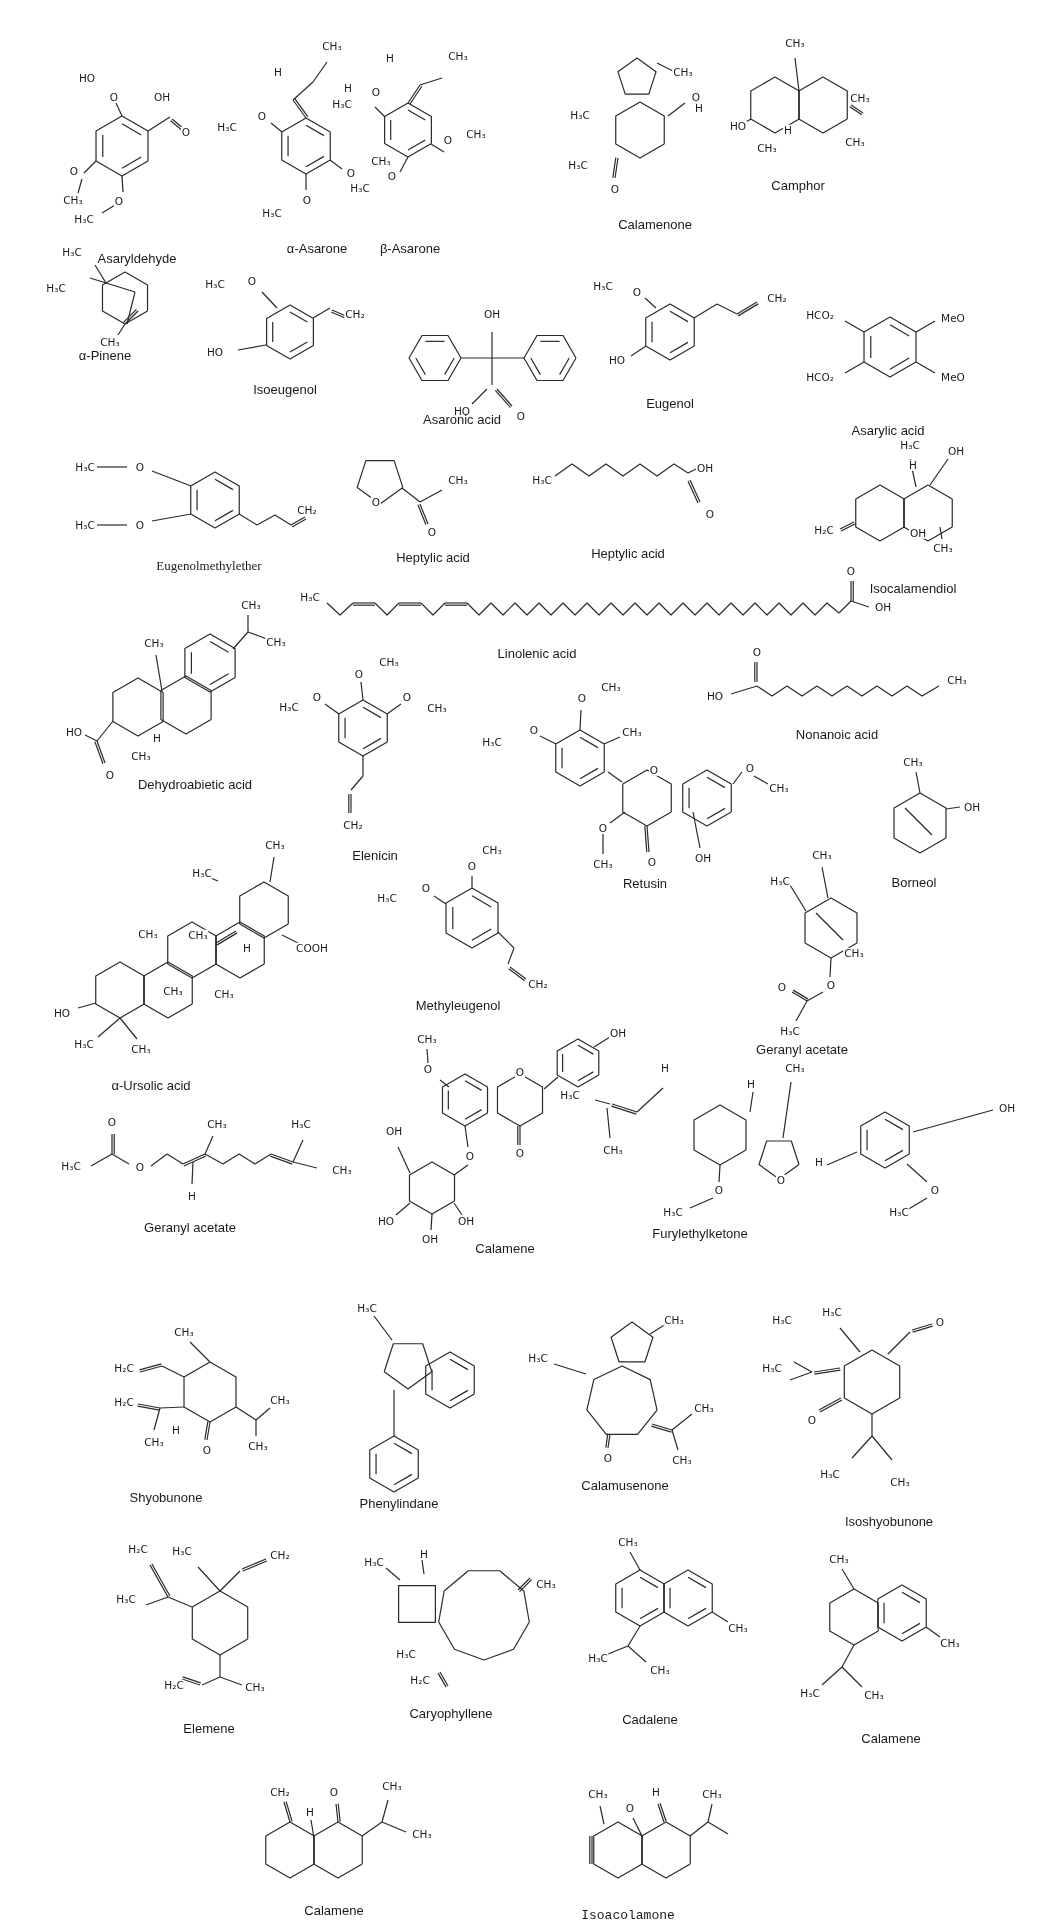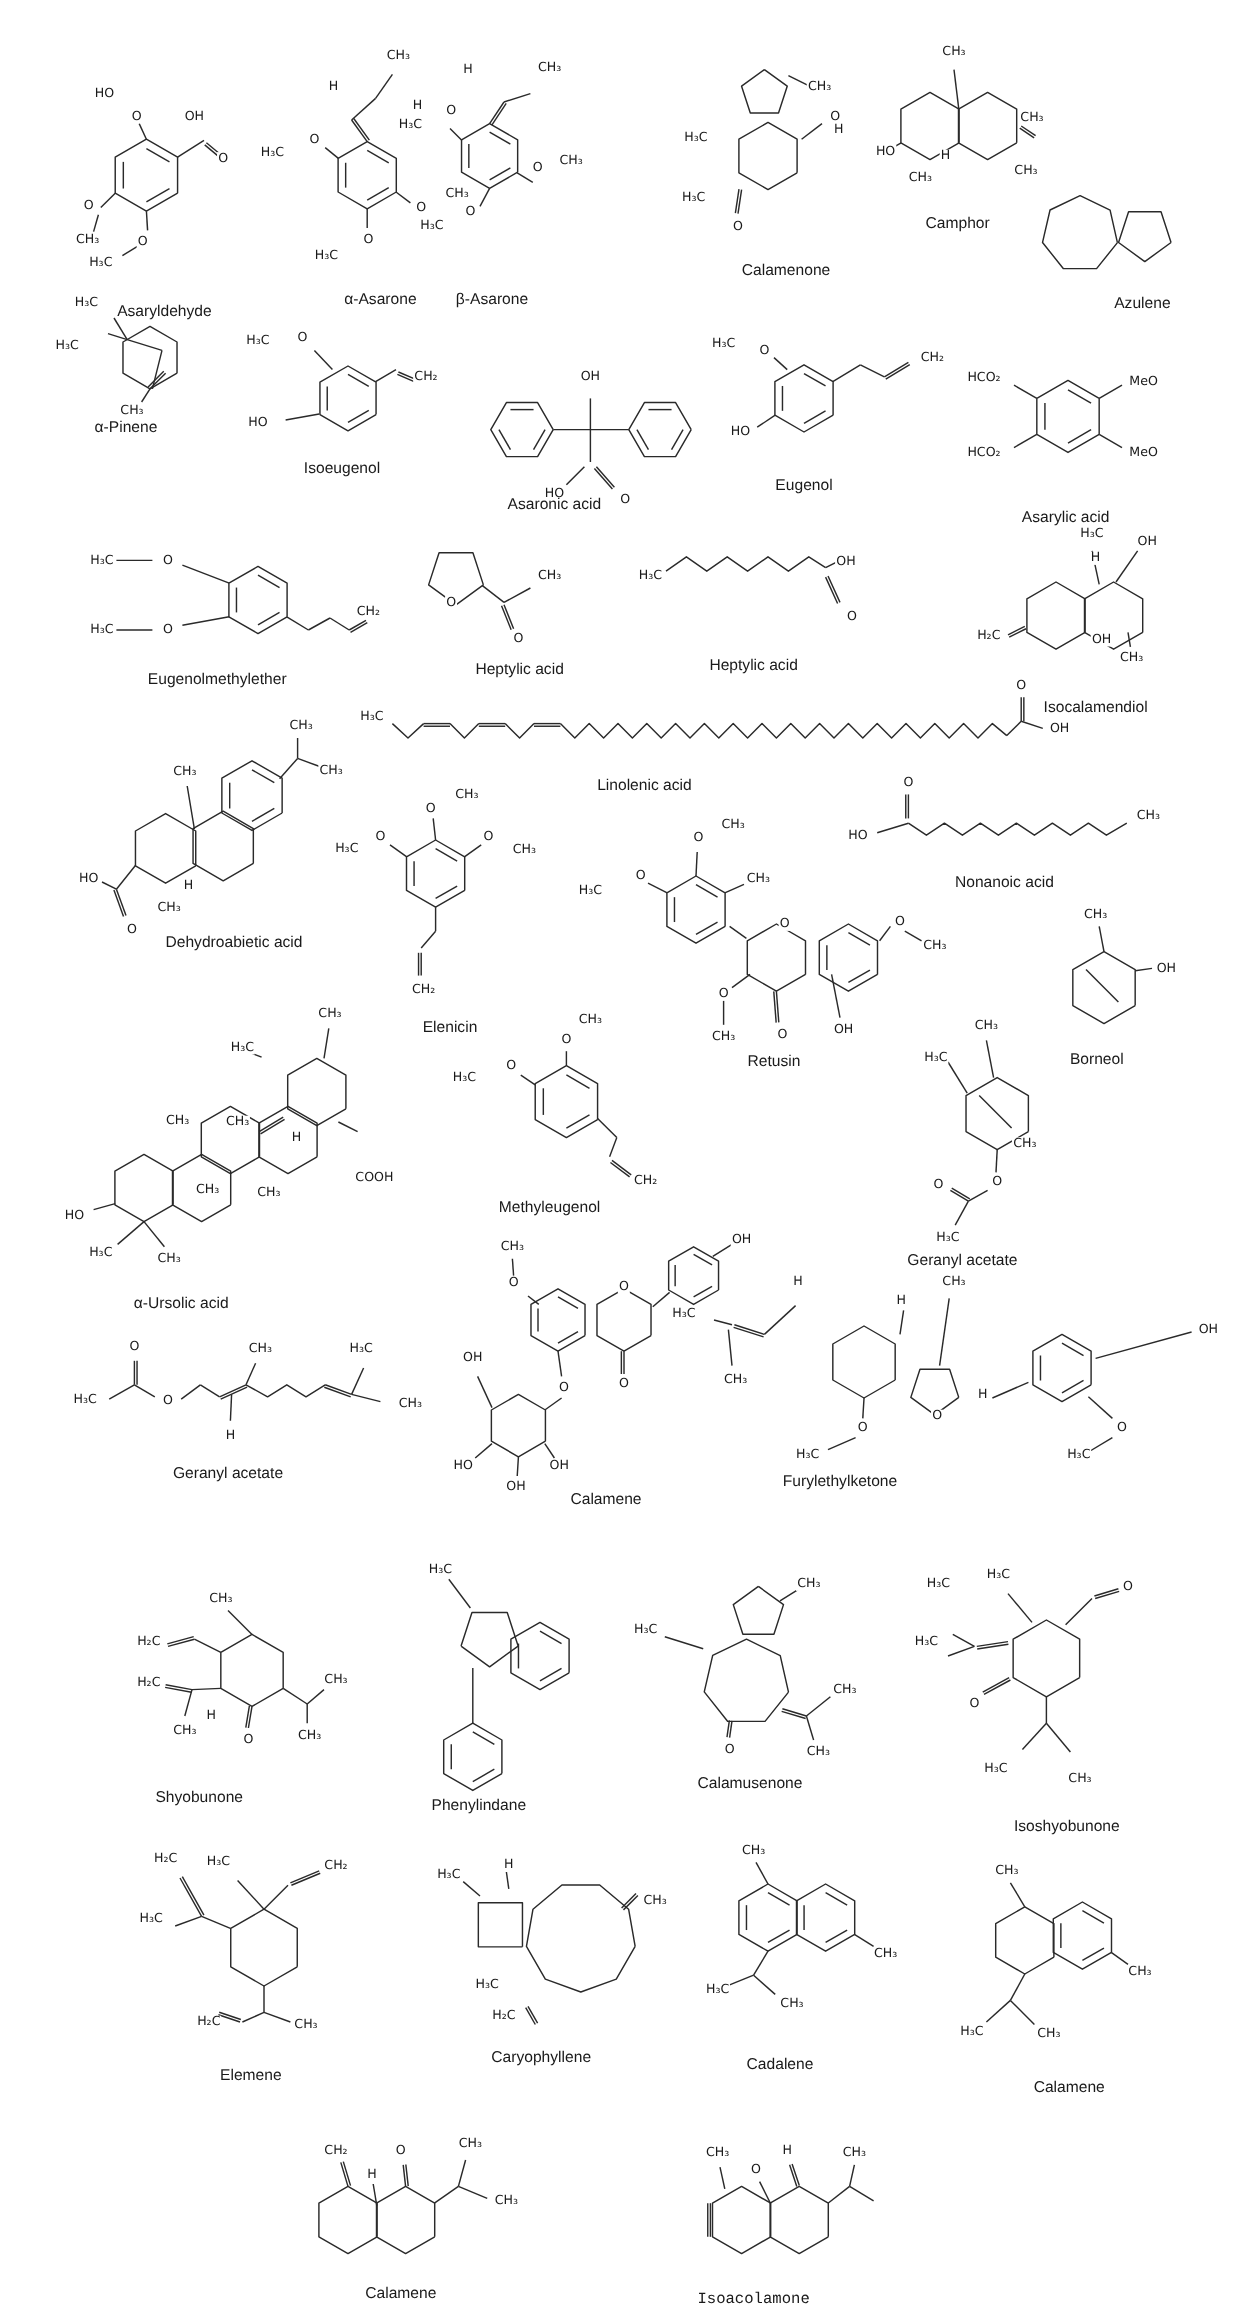--- a/index.html
+++ b/index.html
@@ -116,27 +116,20 @@
         <polyline points="51,89 44,93" fill="none" stroke="#2a2a2a" stroke-width="1.2" stroke-linejoin="round"></polyline>
       </svg>
       <span class="alabel" style="left: 95px; top: 13px;">CH₃</span>
       <span class="alabel" style="left: 38px; top: 96px;">HO</span>
       <span class="alabel" style="left: 67px; top: 118px;">CH₃</span>
       <span class="alabel" style="left: 88px; top: 100px;">H</span>
       <span class="alabel" style="left: 160px; top: 68px;">CH₃</span>
       <span class="alabel" style="left: 155px; top: 112px;">CH₃</span>
       <div class="cname" style="left: 98px; top: 148px;">Camphor</div>
     </div>
-    <div class="compound" style="left: 840px; top: 140px; width: 206px; height: 118px;">
-      <svg width="206" height="118">
-        <polyline points="91.17984207312753,62.19843373900368 73.81235143454775,83.86553217677697 46.04387844513122,83.79629613588746 28.784649639529174,62.0428617672828 35.03121633246697,34.986008839715765 60.07978639742333,23.000099466861055 85.068275677774,35.11076787447226 91.17984207312753,62.19843373900368" fill="none" stroke="#2a2a2a" stroke-width="1.2" stroke-linejoin="round"></polyline>
-        <polyline points="135.87429987478853,62.10739087062379 114,78 92.12570012521147,62.10739087062379 100.48093919727312,36.39260912937621 127.51906080272687,36.39260912937621 135.87429987478853,62.10739087062379" fill="none" stroke="#2a2a2a" stroke-width="1.2" stroke-linejoin="round"></polyline>
-      </svg>
-      <div class="cname" style="left: 112px; top: 105px;">Azulene</div>
-    </div>
     <div class="compound" style="left: 40px; top: 240px; width: 150px; height: 122px;">
       <svg width="150" height="122">
         <polyline points="107.51666049839541,71 85,84 62.48333950160459,71 62.4833395016046,45 85,32 107.5166604983954,44.999999999999986 107.51666049839541,71" fill="none" stroke="#2a2a2a" stroke-width="1.2" stroke-linejoin="round"></polyline>
         <polyline points="66,43 95,52" fill="none" stroke="#2a2a2a" stroke-width="1.2" stroke-linejoin="round"></polyline>
         <polyline points="95,52 87,84" fill="none" stroke="#2a2a2a" stroke-width="1.2" stroke-linejoin="round"></polyline>
         <polyline points="66,43 50,38" fill="none" stroke="#2a2a2a" stroke-width="1.2" stroke-linejoin="round"></polyline>
         <polyline points="66,43 55,25" fill="none" stroke="#2a2a2a" stroke-width="1.2" stroke-linejoin="round"></polyline>
         <polyline points="98,71 85,84" fill="none" stroke="#2a2a2a" stroke-width="1.2" stroke-linejoin="round"></polyline>
         <polyline points="96.44436508138959,69.44436508138959 83.44436508138959,82.44436508138959" fill="none" stroke="#2a2a2a" stroke-width="1.2" stroke-linejoin="round"></polyline>
         <polyline points="85,84 78,95" fill="none" stroke="#2a2a2a" stroke-width="1.2" stroke-linejoin="round"></polyline>
@@ -236,21 +229,21 @@
         <polyline points="202,70 220,60" fill="none" stroke="#2a2a2a" stroke-width="1.2" stroke-linejoin="round"></polyline>
         <polyline points="220,60 236,70" fill="none" stroke="#2a2a2a" stroke-width="1.2" stroke-linejoin="round"></polyline>
         <polyline points="236,70 250,62" fill="none" stroke="#2a2a2a" stroke-width="1.2" stroke-linejoin="round"></polyline>
         <polyline points="237.09150566438504,71.91013491267381 251.09150566438504,63.91013491267381" fill="none" stroke="#2a2a2a" stroke-width="1.2" stroke-linejoin="round"></polyline>
       </svg>
       <span class="alabel" style="left: 30px; top: 12px;">H₃C</span>
       <span class="alabel" style="left: 85px; top: 12px;">O</span>
       <span class="alabel" style="left: 30px; top: 70px;">H₃C</span>
       <span class="alabel" style="left: 85px; top: 70px;">O</span>
       <span class="alabel" style="left: 252px; top: 55px;">CH₂</span>
-      <div class="cname" style="left: 126px; top: 103px;">Eugenolmethylether</div>
+      <div class="cname" style="left: 154px; top: 103px; font-family: Liberation Serif, serif;">Eugenolmethylether</div>
     </div>
     <div class="compound" style="left: 340px; top: 440px; width: 172px; height: 122px;">
       <svg width="172" height="122">
         <polyline points="62.82535639108369,47.41640786499874 40,64 17.174643608916316,47.41640786499874 25.893153944980643,20.583592135001265 54.106846055019346,20.583592135001258 62.82535639108369,47.41640786499874" fill="none" stroke="#2a2a2a" stroke-width="1.2" stroke-linejoin="round"></polyline>
         <polyline points="62,48 80,62" fill="none" stroke="#2a2a2a" stroke-width="1.2" stroke-linejoin="round"></polyline>
         <polyline points="80,62 102,50" fill="none" stroke="#2a2a2a" stroke-width="1.2" stroke-linejoin="round"></polyline>
         <polyline points="80,64 88,84" fill="none" stroke="#2a2a2a" stroke-width="1.2" stroke-linejoin="round"></polyline>
         <polyline points="77.95735128005244,64.81705948797902 85.95735128005244,84.81705948797902" fill="none" stroke="#2a2a2a" stroke-width="1.2" stroke-linejoin="round"></polyline>
       </svg>
       <span class="alabel" style="left: 36px; top: 62px;">O</span>
@@ -433,21 +426,21 @@
         <polyline points="176,108 196,96" fill="none" stroke="#2a2a2a" stroke-width="1.2" stroke-linejoin="round"></polyline>
         <polyline points="177.13189066194056,109.8864844365676 197.13189066194056,97.8864844365676" fill="none" stroke="#2a2a2a" stroke-width="1.2" stroke-linejoin="round"></polyline>
         <polyline points="230,47 234,22" fill="none" stroke="#2a2a2a" stroke-width="1.2" stroke-linejoin="round"></polyline>
         <polyline points="178,46 168,42" fill="none" stroke="#2a2a2a" stroke-width="1.2" stroke-linejoin="round"></polyline>
       </svg>
       <span class="alabel" style="left: 235px; top: 10px;">CH₃</span>
       <span class="alabel" style="left: 162px; top: 38px;">H₃C</span>
       <span class="alabel" style="left: 108px; top: 99px;">CH₃</span>
       <span class="alabel" style="left: 158px; top: 100px;">CH₃</span>
       <span class="alabel" style="left: 207px; top: 113px;">H</span>
-      <span class="alabel" style="left: 272px; top: 113px; margin-top: 33px;">COOH</span>
+      <span class="alabel" style="left: 272px; top: 113px;">COOH</span>
       <span class="alabel" style="left: 133px; top: 156px;">CH₃</span>
       <span class="alabel" style="left: 184px; top: 159px;">CH₃</span>
       <span class="alabel" style="left: 22px; top: 178px;">HO</span>
       <span class="alabel" style="left: 44px; top: 209px;">H₃C</span>
       <span class="alabel" style="left: 101px; top: 214px;">CH₃</span>
       <div class="cname" style="left: 111px; top: 243px;">α-Ursolic acid</div>
     </div>
     <div class="compound" style="left: 330px; top: 840px; width: 215px; height: 173px;">
       <svg width="215" height="173">
         <polyline points="167.98076211353316,93 142,108 116.01923788646684,93 116.01923788646684,63 142,48 167.98076211353316,62.999999999999986 167.98076211353316,93" fill="none" stroke="#2a2a2a" stroke-width="1.2" stroke-linejoin="round"></polyline>

